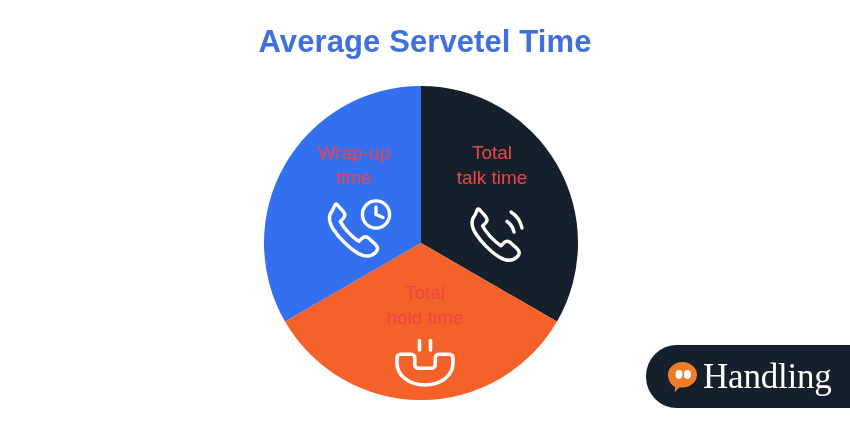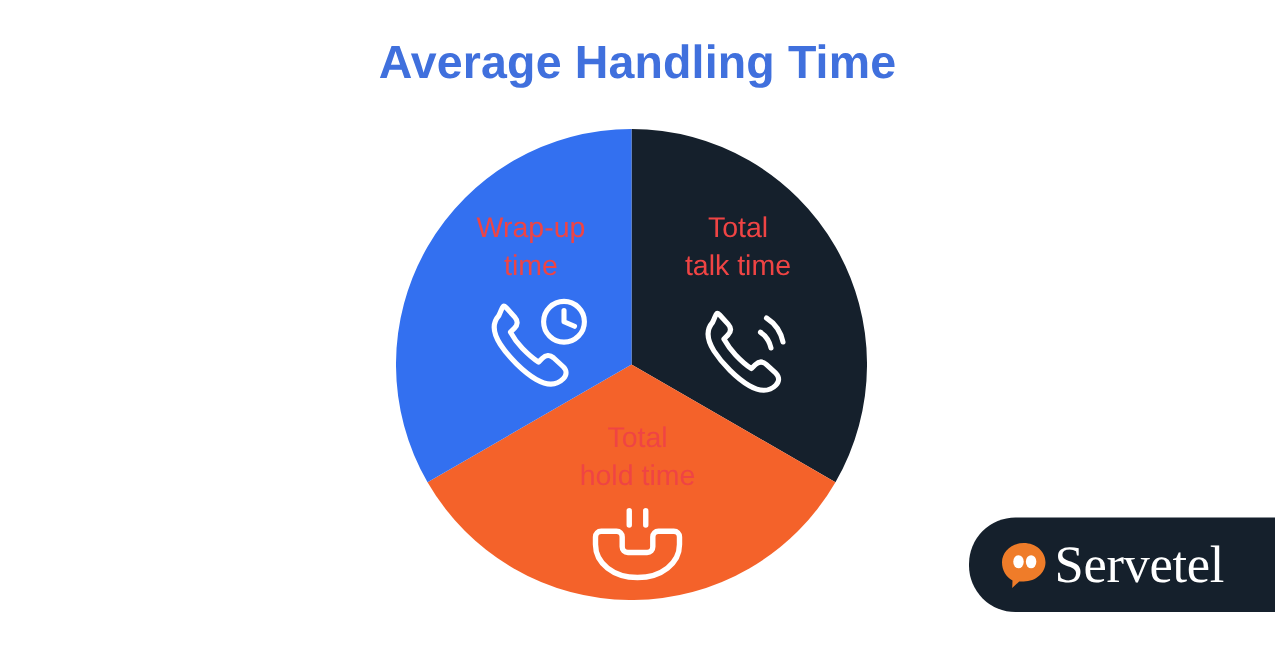--- a/index.html
+++ b/index.html
@@ -128,21 +128,21 @@
     color: #ffffff;
     letter-spacing: -0.2px;
     line-height: 1;
   }
 </style>
 </head>
 <body>
 
 <div id="infographic">
 
-  <div id="chart-title">Average Handling Time</div>
+  <div id="chart-title">Average Servetel Time</div>
 
   <div id="pie-chart">
     <svg viewBox="0 0 314 314" xmlns="http://www.w3.org/2000/svg">
 
       <path d="M157 157 L157 0 A157 157 0 0 1 292.97 235.5 Z" fill="#15202c"></path>
 
       <path d="M157 157 L292.97 235.5 A157 157 0 0 1 21.03 235.5 Z" fill="#f4622a"></path>
 
       <path d="M157 157 L21.03 235.5 A157 157 0 0 1 157 0 Z" fill="#3370f0"></path>
     </svg>
@@ -182,16 +182,16 @@
   </div>
 
   <div id="brand-logo">
     <div id="logo-bubble-icon">
       <svg viewBox="0 0 31 31" xmlns="http://www.w3.org/2000/svg">
         <path d="M15.5 1 C23.5 1 30 6.7 30 13.8 C30 20.9 23.5 26.6 15.5 26.6 L12.5 26.6 L7.8 31 L8 26 C3.6 23.6 1 19 1 13.8 C1 6.7 7.5 1 15.5 1 Z" fill="#ef7c29"></path>
         <ellipse cx="12" cy="13.5" rx="3.5" ry="4.4" fill="#ffffff"></ellipse>
         <ellipse cx="20.4" cy="13.5" rx="3.5" ry="4.4" fill="#ffffff"></ellipse>
       </svg>
     </div>
-    <div id="logo-wordmark">Servetel</div>
+    <div id="logo-wordmark">Handling</div>
   </div>
 
 </div>
 
 </body></html>

